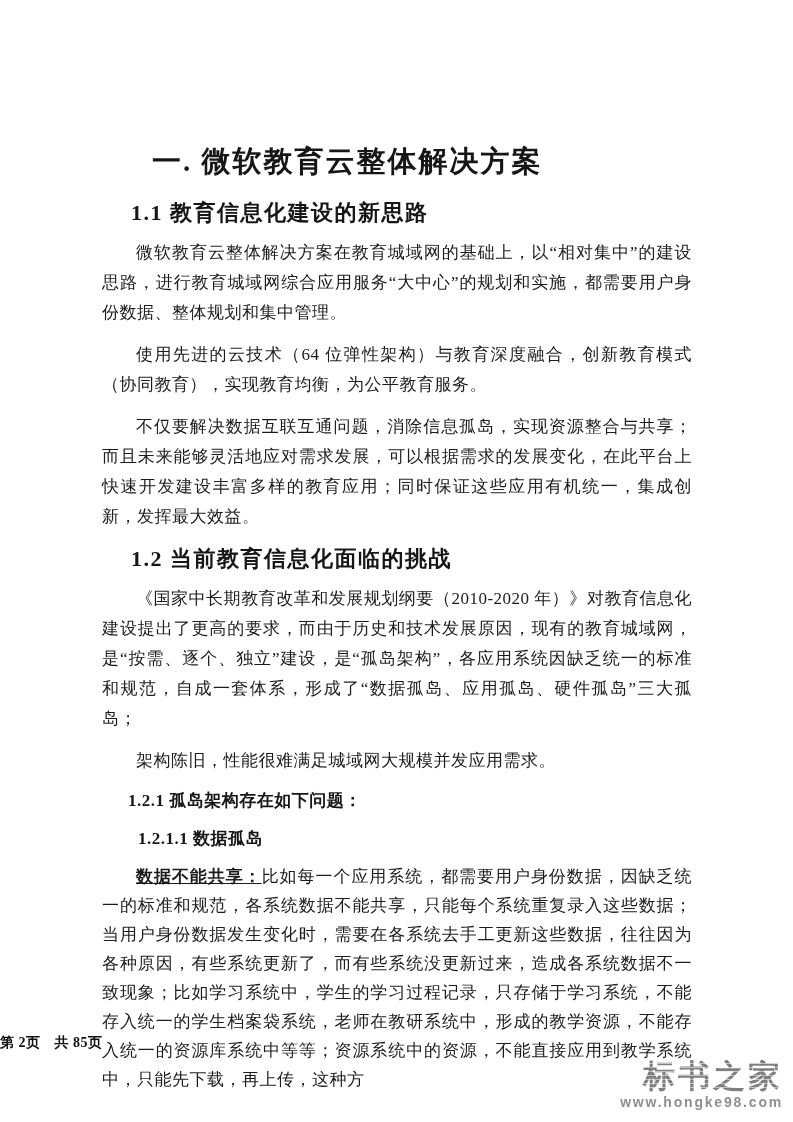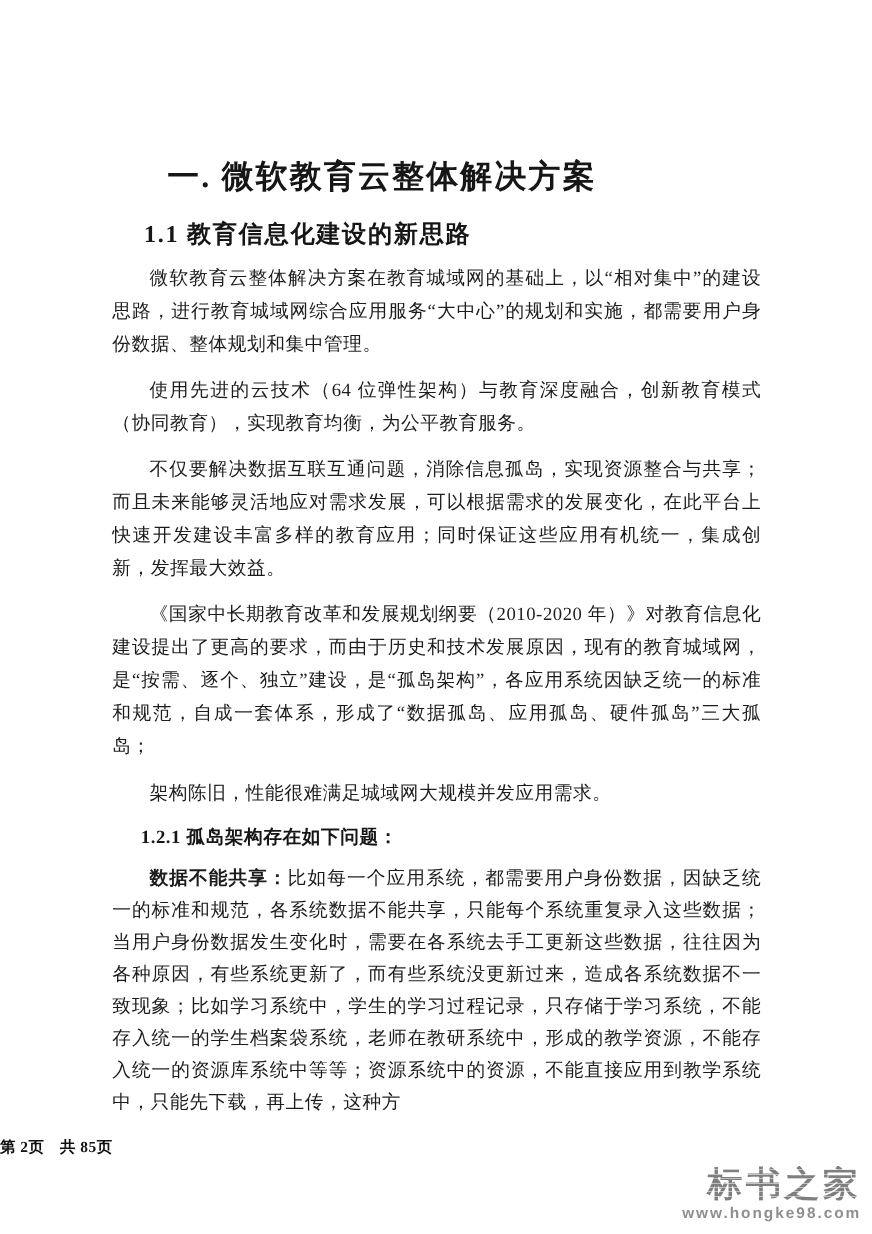--- a/index.html
+++ b/index.html
@@ -54,21 +54,21 @@
   p.body-p {
     margin: 12px 0 0 0;
     font-size: 17px;
     line-height: 30px;
     text-align: justify;
     text-indent: 2em;
     letter-spacing: 0.5px;
     color: #1c1c1c;
   }
   p.body-p.tight { line-height: 29px; }
-  p.body-p b { letter-spacing: 0.5px; }
+  p.body-p b { letter-spacing: 0.5px; text-decoration: underline; }
   .footer {
     position: absolute;
     left: 0;
     top: 1034px;
     width: 632px;
     text-align: left;
     font-size: 14px;
     font-weight: bold;
     color: #111111;
     letter-spacing: 0.5px;
@@ -113,27 +113,29 @@
   <h1 class="doc-title">一. 微软教育云整体解决方案</h1>
 
   <h2 class="h2">1.1 教育信息化建设的新思路</h2>
 
   <p class="body-p">微软教育云整体解决方案在教育城域网的基础上，以“相对集中”的建设思路，进行教育城域网综合应用服务“大中心”的规划和实施，都需要用户身份数据、整体规划和集中管理。</p>
 
   <p class="body-p">使用先进的云技术（64 位弹性架构）与教育深度融合，创新教育模式（协同教育），实现教育均衡，为公平教育服务。</p>
 
   <p class="body-p">不仅要解决数据互联互通问题，消除信息孤岛，实现资源整合与共享；而且未来能够灵活地应对需求发展，可以根据需求的发展变化，在此平台上快速开发建设丰富多样的教育应用；同时保证这些应用有机统一，集成创新，发挥最大效益。</p>
 
+  <h2 class="h2 second">1.2 当前教育信息化面临的挑战</h2>
 
   <p class="body-p">《国家中长期教育改革和发展规划纲要（2010-2020 年）》对教育信息化建设提出了更高的要求，而由于历史和技术发展原因，现有的教育城域网，是“按需、逐个、独立”建设，是“孤岛架构”，各应用系统因缺乏统一的标准和规范，自成一套体系，形成了“数据孤岛、应用孤岛、硬件孤岛”三大孤岛；</p>
 
   <p class="body-p">架构陈旧，性能很难满足城域网大规模并发应用需求。</p>
 
   <h3 class="h3">1.2.1 孤岛架构存在如下问题：</h3>
 
+  <h4 class="h4">1.2.1.1 数据孤岛</h4>
 
   <p class="body-p tight"><b>数据不能共享：</b><span>比如每一个应用系统，都需要用户身份数据，因缺乏统一的标准和规范，各系统数据不能共享，只能每个系统重复录入这些数据；当用户身份数据发生变化时，需要在各系统去手工更新这些数据，往往因为各种原因，有些系统更新了，而有些系统没更新过来，造成各系统数据不一致现象；比如学习系统中，学生的学习过程记录，只存储于学习系统，不能存入统一的学生档案袋系统，老师在教研系统中，形成的教学资源，不能存入统一的资源库系统中等等；资源系统中的资源，不能直接应用到教学系统中，只能先下载，再上传，这种方</span></p>
 
   <div class="footer">
     <span>第 2页</span><span class="gap"></span><span>共 85页</span>
   </div>
 
   <div class="watermark">
     <div class="wm-brand">标书之家</div>
     <div class="wm-url">www.hongke98.com</div>

